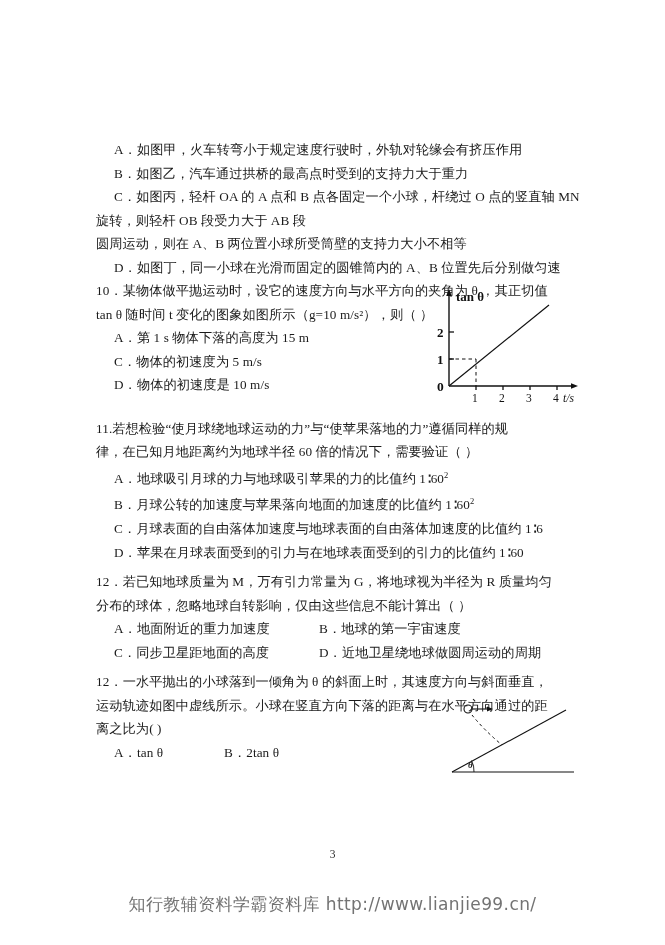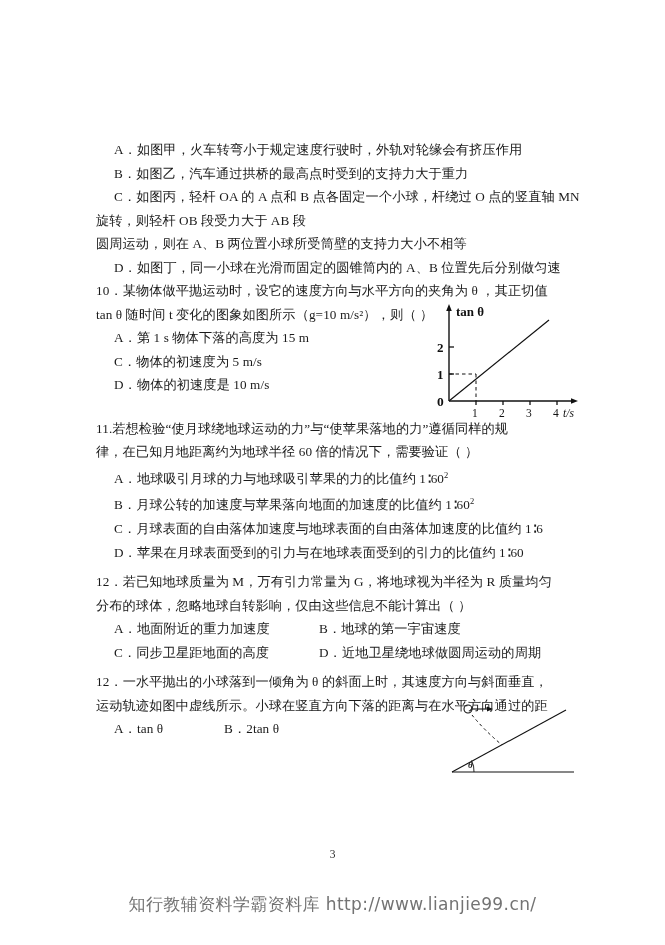--- a/index.html
+++ b/index.html
@@ -45,21 +45,21 @@
   .gap-lg { height: 20px; }
   sup.exp { font-size: 8.5px; vertical-align: super; }
 
   
   .q10wrap {
     position: relative;
   }
   .fig10 {
     position: absolute;
     left: 315px;
-    top: 22px;
+    top: 7px;
     width: 172px;
     height: 122px;
   }
   .q10-lines { width: 320px; }
 
   
   .q13wrap { position: relative; }
   .fig13 {
     position: absolute;
     left: 348px;
@@ -166,20 +166,21 @@
       <div class="line qline">分布的球体，忽略地球自转影响，仅由这些信息不能计算出（       ）</div>
       <div class="line opt"><span style="display:inline-block;width:205px">A．地面附近的重力加速度</span><span>B．地球的第一宇宙速度</span></div>
       <div class="line opt"><span style="display:inline-block;width:205px">C．同步卫星距地面的高度</span><span>D．近地卫星绕地球做圆周运动的周期</span></div>
     </div>
 
     <div class="gap-sm"></div>
 
     <div class="q13wrap">
       <div class="line qline">12．一水平抛出的小球落到一倾角为 θ 的斜面上时，其速度方向与斜面垂直，</div>
       <div class="line qline">运动轨迹如图中虚线所示。小球在竖直方向下落的距离与在水平方向通过的距</div>
+      <div class="line qline">离之比为(       )</div>
       <div class="line opt"><span style="display:inline-block;width:110px">A．tan θ</span><span>B．2tan θ</span></div>
 
       <div class="fig13">
         <svg width="150" height="86" viewBox="0 0 150 86">
 
           <line x1="8" y1="76" x2="130" y2="76" stroke="#111" stroke-width="1.1"></line>
 
           <line x1="8" y1="76" x2="122" y2="14" stroke="#111" stroke-width="1.1"></line>
 
           <path d="M 30 76 A 22 22 0 0 0 27.5 64.5" fill="none" stroke="#111" stroke-width="0.9"></path>

